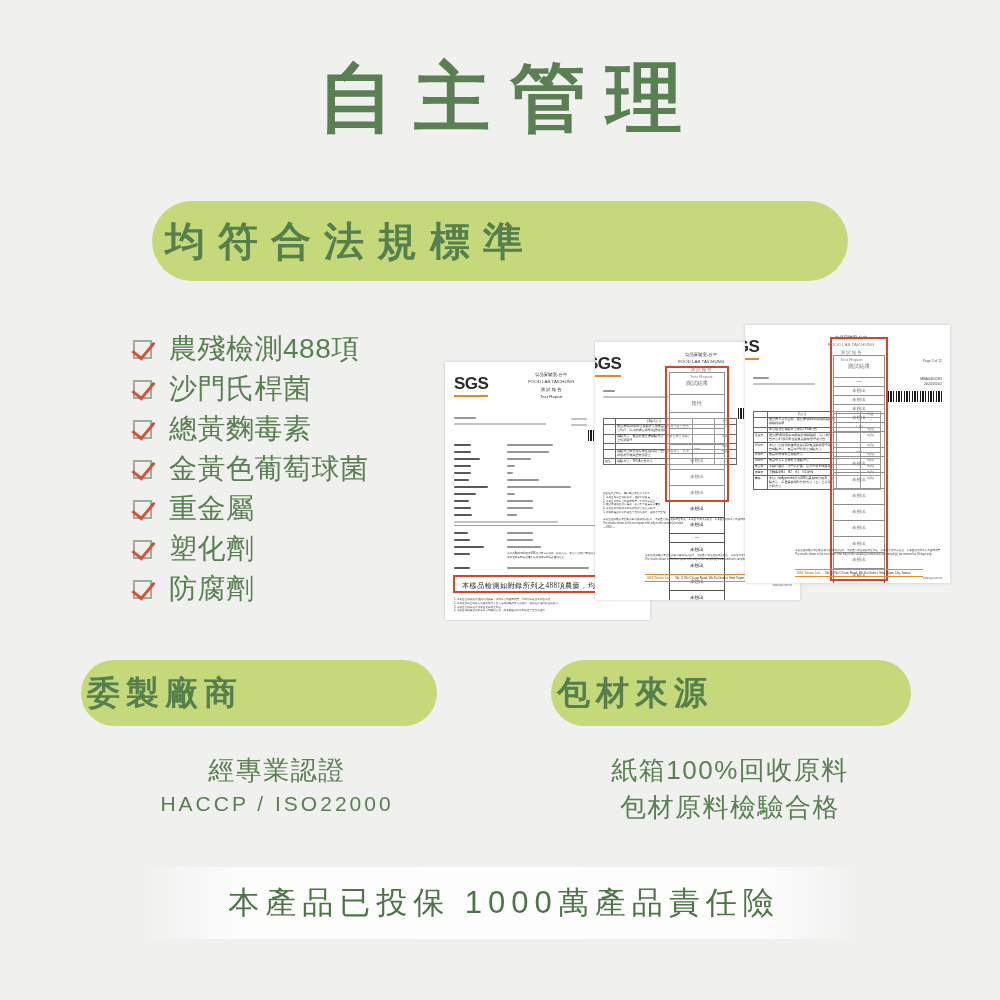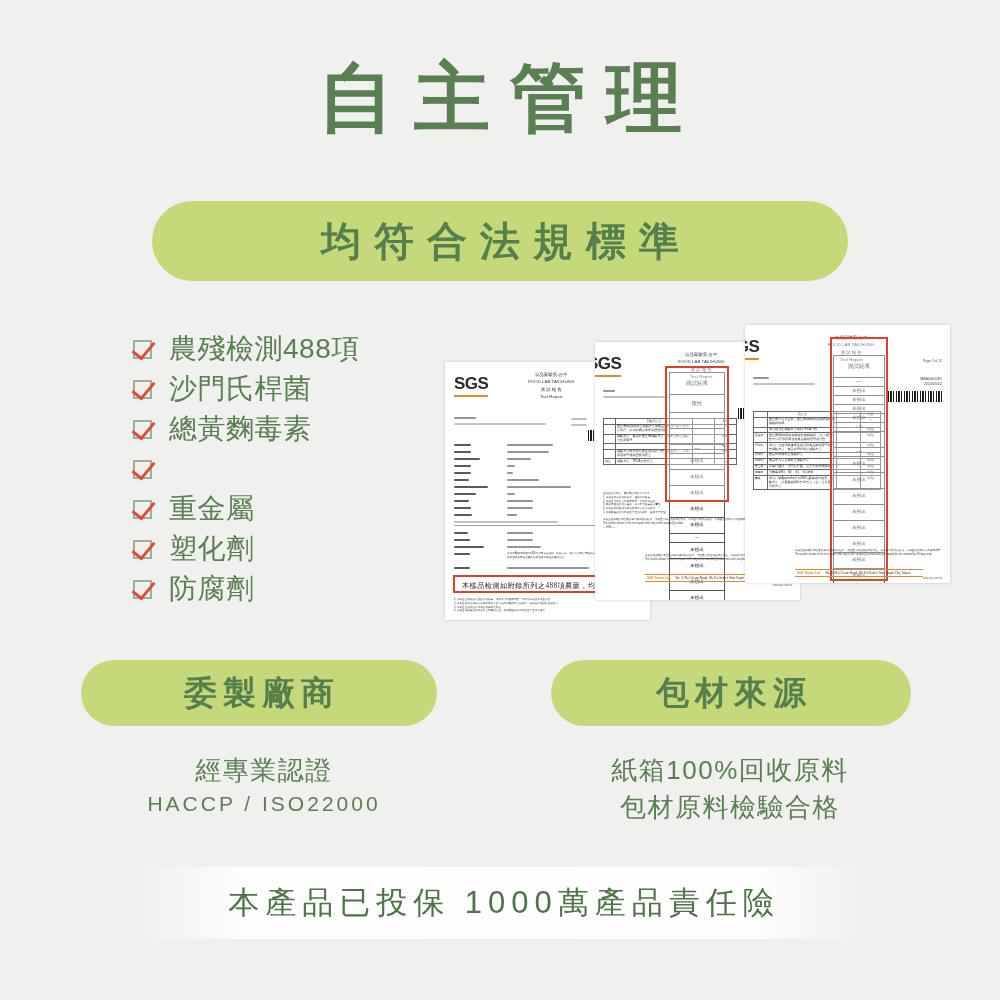--- a/index.html
+++ b/index.html
@@ -34,21 +34,21 @@
     text-indent: 20px;
   }
 
   
   .pill {
     position: absolute;
     background: #c5d97a;
     border-radius: 999px;
     display: flex;
     align-items: center;
-    justify-content: center;
+    justify-content: flex-start;
     color: #55804d;
     font-weight: 600;
   }
 
   .pill-top {
     top: 201px;
     left: 152px;
     width: 696px;
     height: 80px;
     font-size: 40px;
@@ -123,21 +123,21 @@
   
   .caption {
     position: absolute;
     text-align: center;
     color: #5a7f52;
     font-size: 26px;
     line-height: 1.42;
     letter-spacing: 1.5px;
   }
 
-  .caption-left { top: 752px; left: 64px; width: 400px; }
+  .caption-left { top: 752px; left: 77px; width: 400px; }
   .caption-right { top: 752px; left: 530px; width: 400px; }
 
   .caption .latin { letter-spacing: 3px; font-size: 21px; }
 
   
   .bottom-band {
     position: absolute;
     top: 867px;
     left: 140px;
     width: 722px;
@@ -343,20 +343,21 @@
     <div class="check-row">
       <span class="check-box"></span>
       <span class="check-label">沙門氏桿菌</span>
     </div>
     <div class="check-row">
       <span class="check-box"></span>
       <span class="check-label">總黃麴毒素</span>
     </div>
     <div class="check-row">
       <span class="check-box"></span>
+      <span class="check-label">金黃色葡萄球菌</span>
     </div>
     <div class="check-row">
       <span class="check-box"></span>
       <span class="check-label">重金屬</span>
     </div>
     <div class="check-row">
       <span class="check-box"></span>
       <span class="check-label">塑化劑</span>
     </div>
     <div class="check-row">

